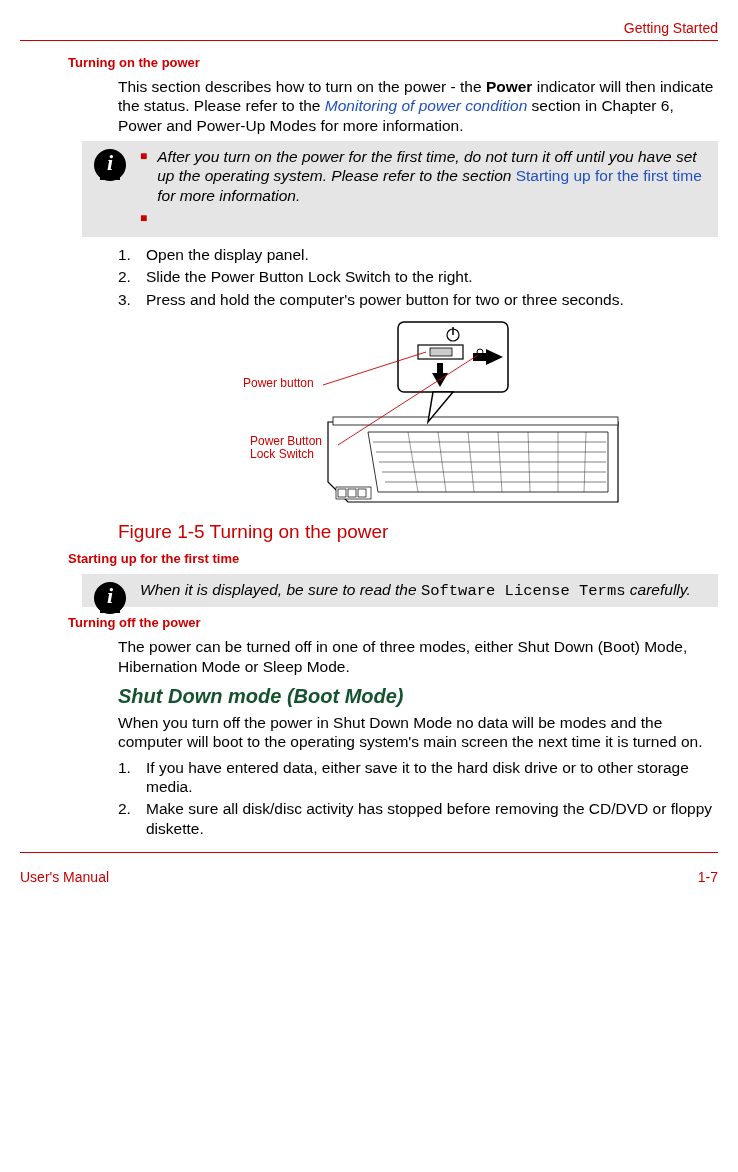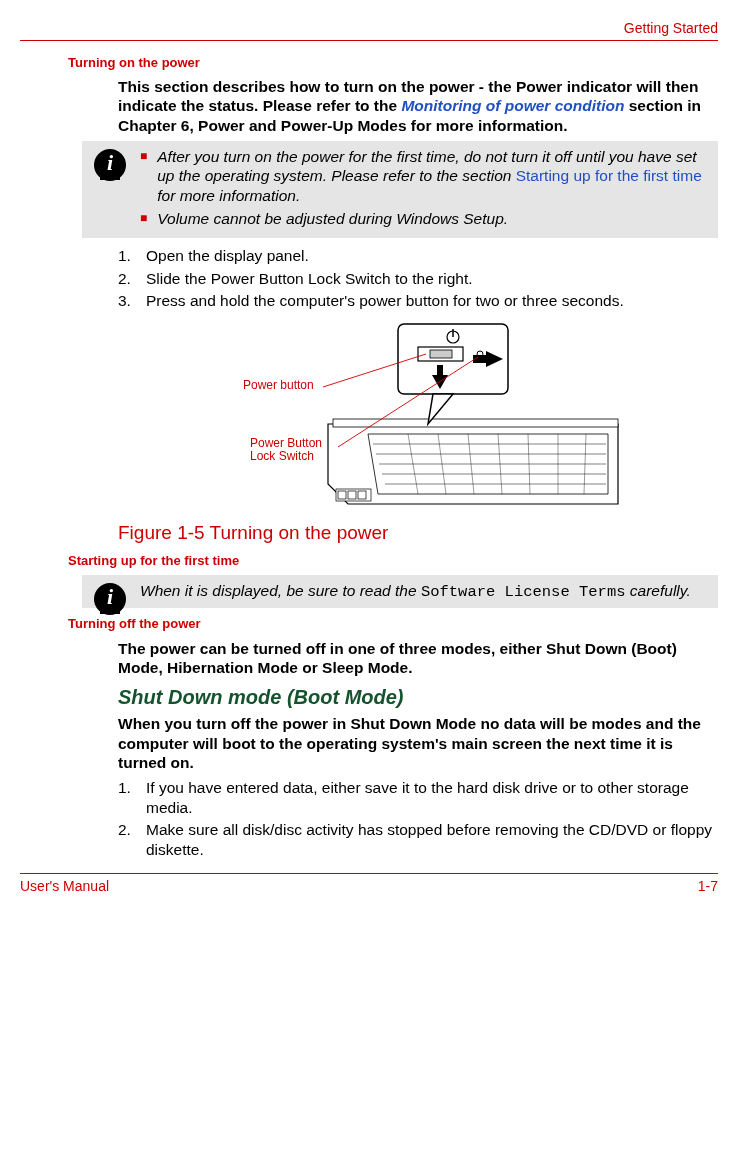--- a/index.html
+++ b/index.html
@@ -35,21 +35,20 @@
   }
   .h3 {
     color: #14532d;
     font-weight: bold;
     font-style: italic;
     font-size: 20px;
     margin: 8px 0 4px 98px;
   }
   .body-text {
     margin: 0 0 6px 98px;
-    font-weight: bold;
   }
   .link {
     color: #2050c0;
     font-style: italic;
   }
   .note-box {
     background: #e5e5e5;
     margin: 6px 0 8px 62px;
     padding: 6px 8px 6px 58px;
     position: relative;
@@ -113,21 +112,21 @@
   .fig-caption {
     color: #c00;
     font-size: 19px;
     text-align: left;
     margin-top: -2px;
   }
   .mono { font-family: "Courier New", monospace; font-style: normal; text-align: right; }
   .footer {
     border-top: 1.5px solid #c00;
     margin-top: 14px;
-    padding-top: 4px;
+    padding-top: 16px;
     display: flex;
     justify-content: space-between;
     color: #c00;
     font-size: 14px;
   }
   .label-text { font-size: 12px; fill: #c00; }
 </style>
 </head>
 <body>
 
@@ -144,21 +143,20 @@
   <div class="note-box">
     <div class="note-icon">i</div>
     <div class="bullet-row">
       <span class="red-square">■</span>
       <span>
         <span>After you turn on the power for the first time, do not turn it off until you have set up the operating system. Please refer to the section </span><span class="link" style="font-style:normal;color:#2050c0">Starting up for the first time</span><span> for more information.</span>
       </span>
     </div>
     <div class="bullet-row">
       <span class="red-square">■</span>
-      <span>Volume cannot be adjusted during Windows Setup.</span>
     </div>
   </div>
 
   <ol class="ol">
     <li>
         <span class="num">1.</span>
         <span>Open the display panel.</span>
       </li>
     <li>
         <span class="num">2.</span>

